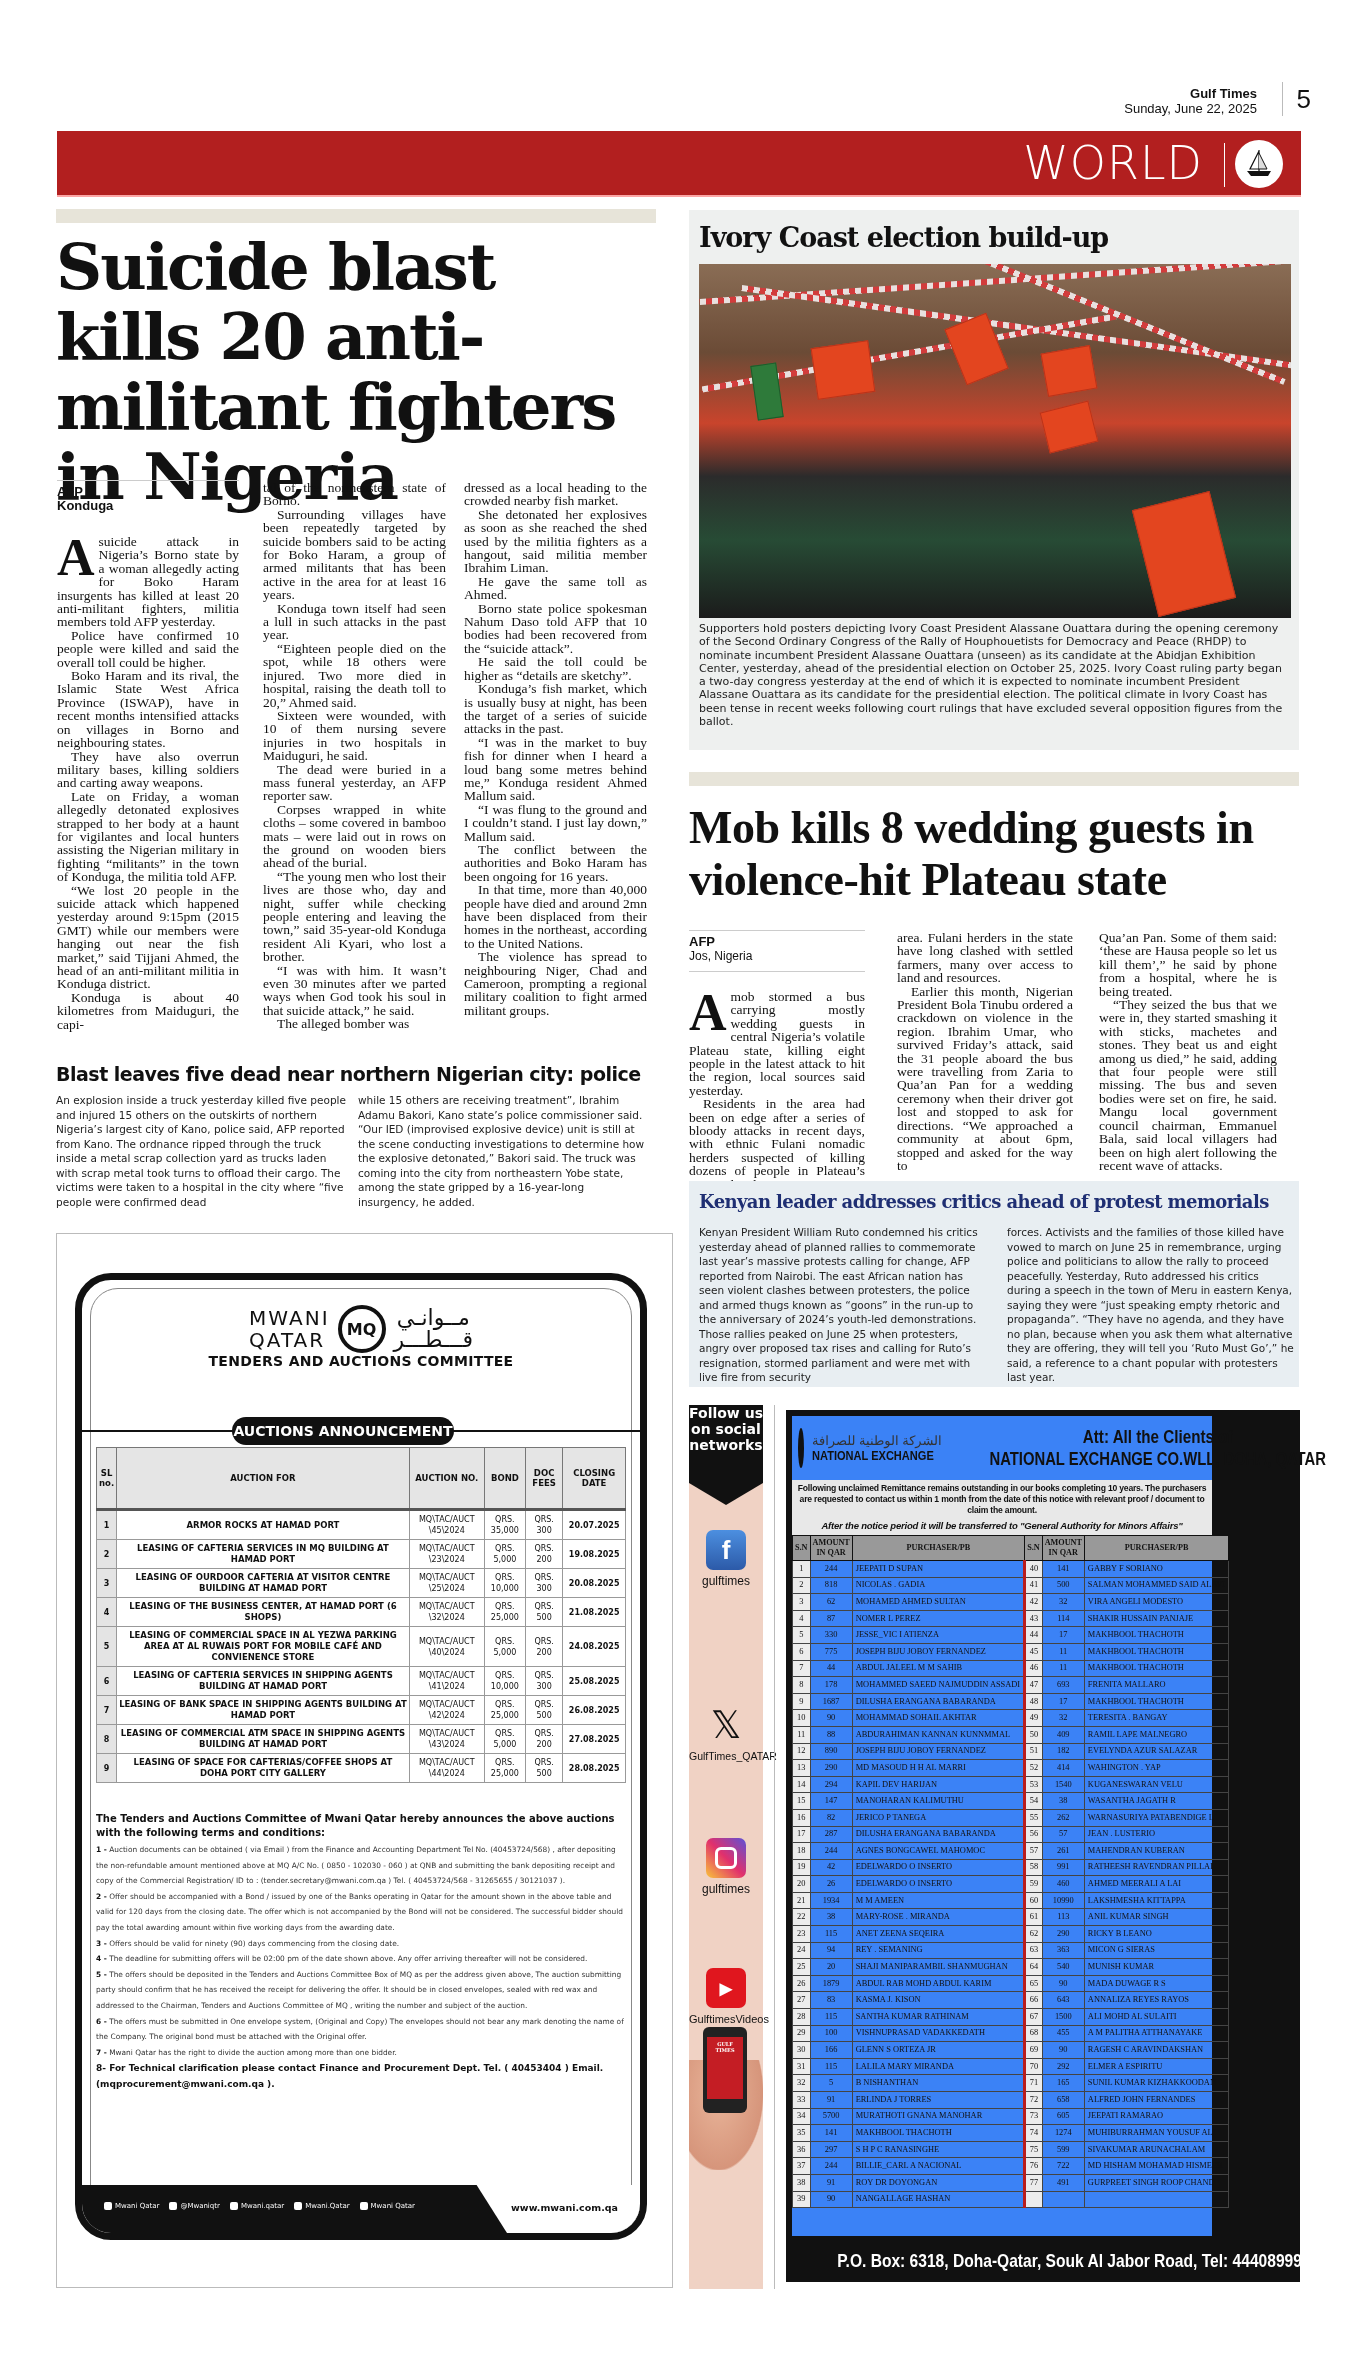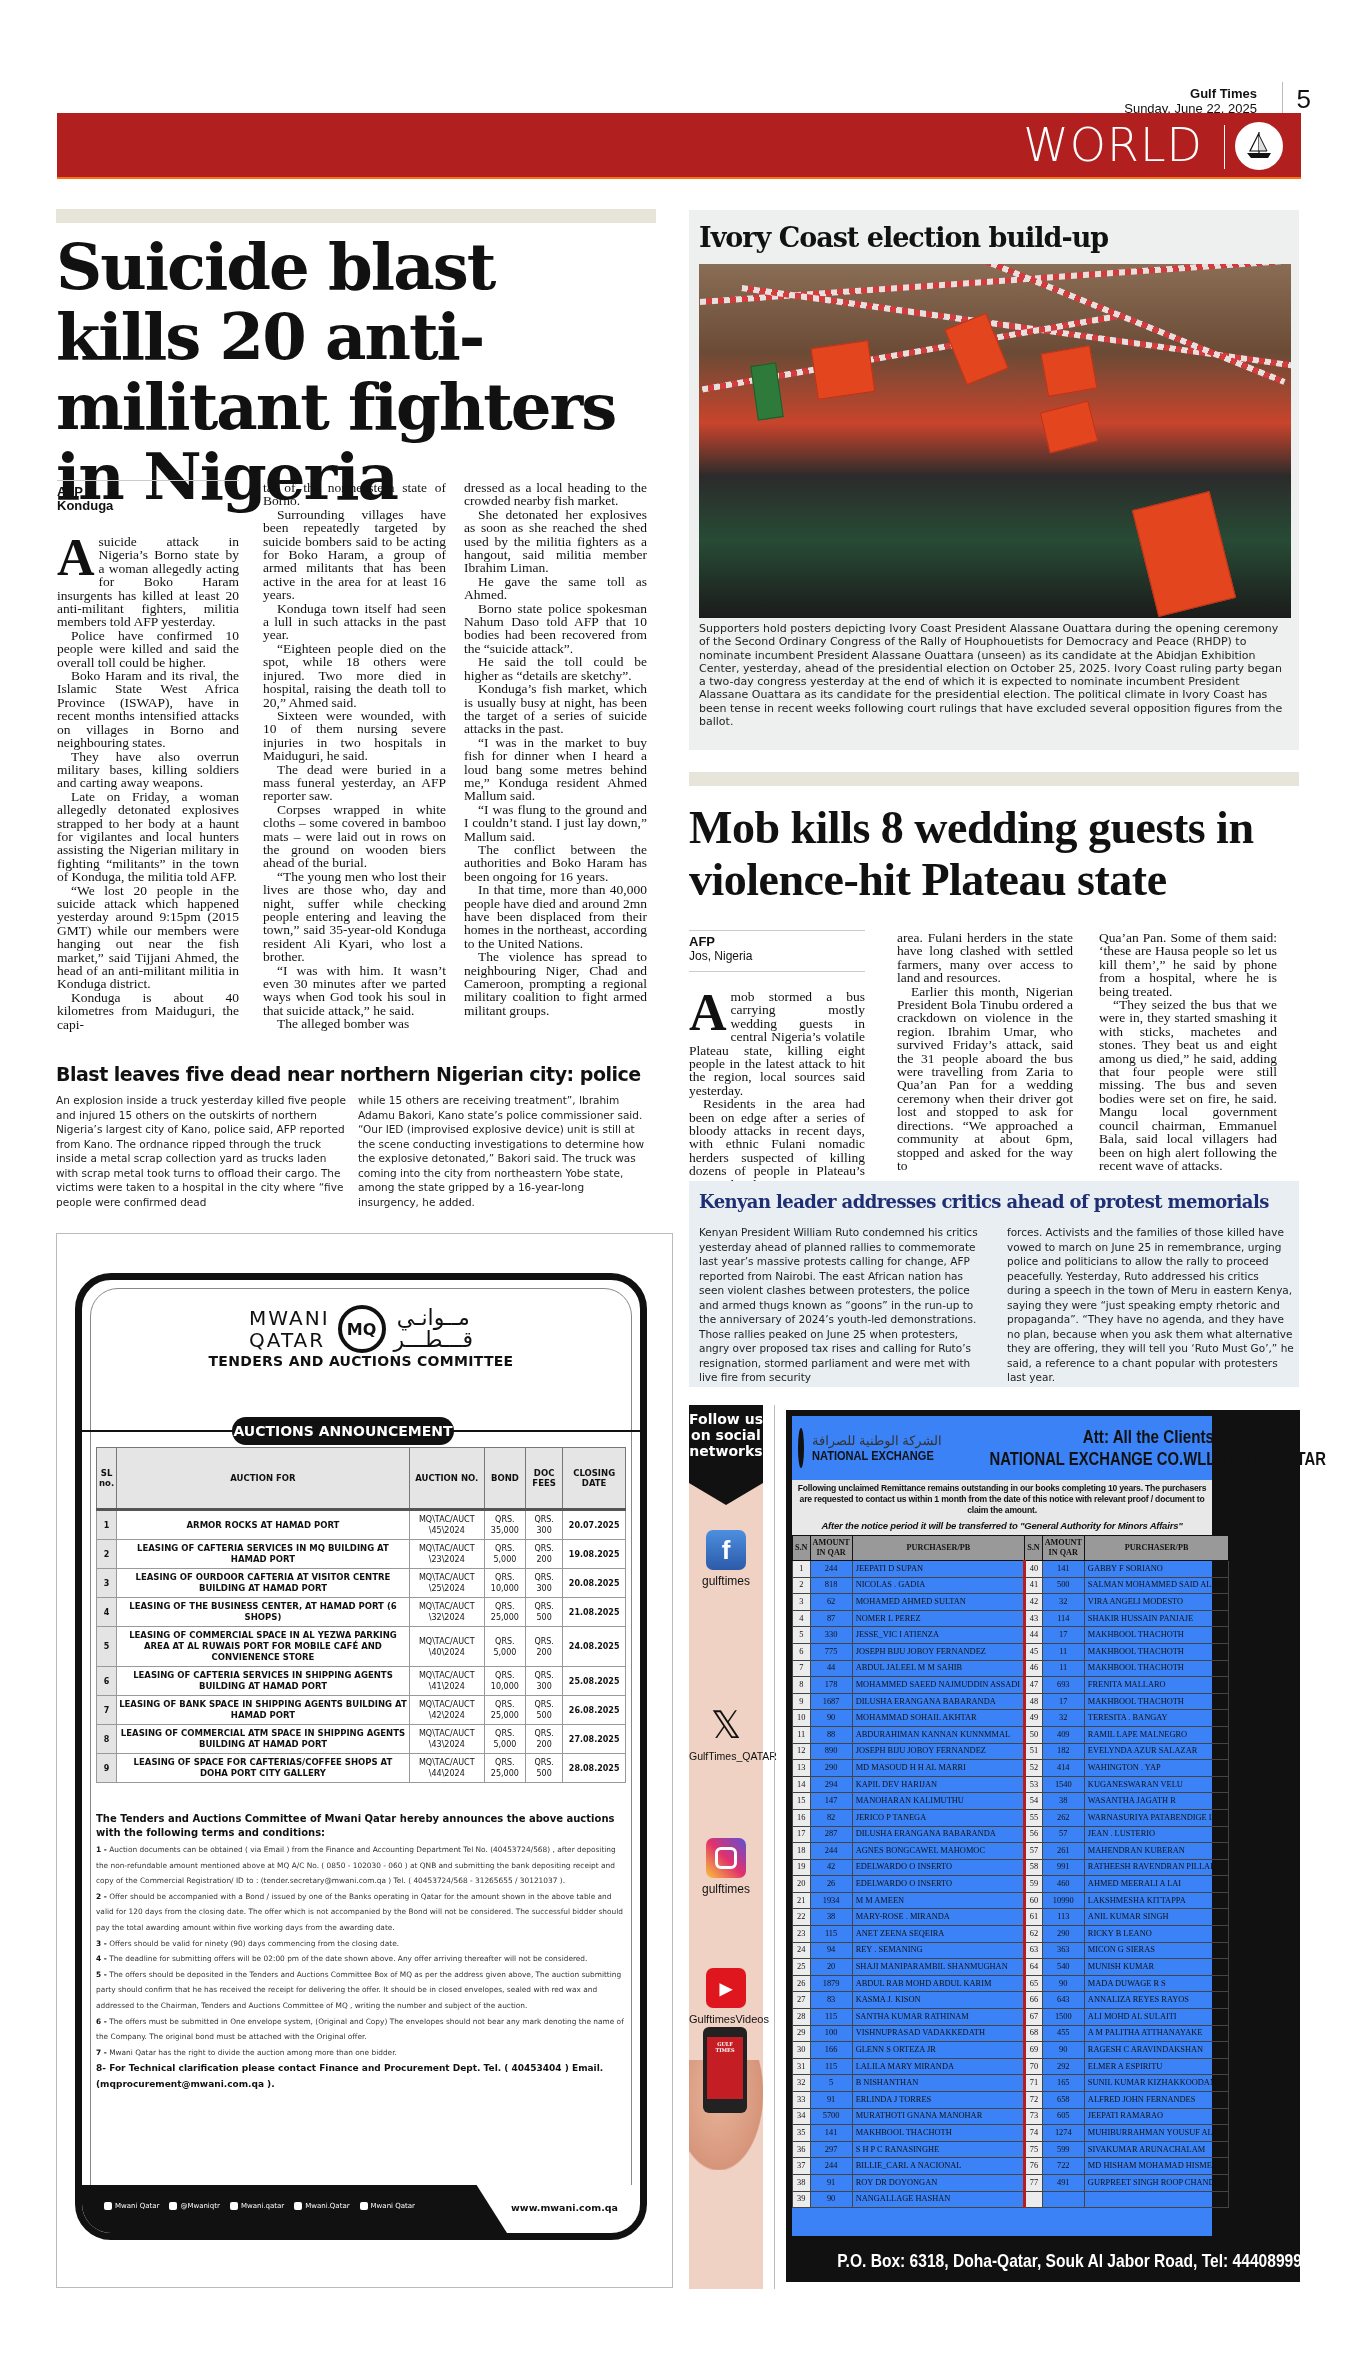--- a/index.html
+++ b/index.html
@@ -1,21 +1,21 @@
 <!DOCTYPE html>
 <html><head>
 <meta charset="utf-8">
 <style>
 *{box-sizing:border-box;margin:0;padding:0}
 body{width:1351px;height:2365px;background:#fff;font-family:"DejaVu Serif",serif;color:#111;position:relative;overflow:hidden}
 .abs{position:absolute}
 .masthead-meta{right:94px;top:86px;text-align:right;font-family:"Liberation Sans",sans-serif;font-size:13px;line-height:15px}
 .masthead-meta .pub{font-weight:bold}
 .pagenum{right:40px;top:82px;font-family:"Liberation Sans",sans-serif;font-size:26px;border-left:1px solid #bbb;padding-left:14px;height:34px;line-height:34px}
-.banner{left:57px;top:113px;width:1244px;height:66px;background:#b21f1f;border-bottom:2px solid #f97316}
+.banner{left:57px;top:131px;width:1244px;height:66px;background:#b21f1f;border-bottom:2px solid #fca5a5}
 .banner .sec{position:absolute;right:98px;top:6px;color:#fff;font-family:"DejaVu Sans",sans-serif;font-weight:200;font-size:46px;letter-spacing:1px;line-height:52px}
 .banner .divider{position:absolute;right:76px;top:12px;width:1px;height:44px;background:#fff}
 .banner .logo{position:absolute;right:18px;top:9px;width:48px;height:48px;border-radius:50%;background:#fff;display:flex;align-items:center;justify-content:center}
 .greybar{background:#e7e4d9;height:14px}
 .headline1{left:56px;top:232px;width:600px;font-family:"DejaVu Serif",serif;font-weight:bold;font-size:64px;line-height:70px;letter-spacing:-2px}
 .byline{font-family:"Liberation Sans",sans-serif;font-size:12px;line-height:14px;border-top:1px solid #ccc;padding-top:4px}
 .byline b{font-size:13px}
 .col{font-family:"Liberation Serif",serif;font-size:13.5px;line-height:13.4px;text-align:justify;hyphens:auto}
 .col p{text-indent:14px}
 .dropcap{float:left;font-size:52px;line-height:42px;font-weight:bold;margin:2px 4px 0 0;font-family:"Liberation Serif",serif}
@@ -50,21 +50,21 @@
 .mq td.no,.mq td.money{font-weight:normal;font-size:8px}
 .terms{position:absolute;left:14px;top:532px;width:532px;font-family:"DejaVu Sans",sans-serif;font-size:7.4px;line-height:15.6px;color:#333}
 .terms .lead{font-size:10px;font-weight:bold;line-height:14px;color:#111;margin-bottom:2px}
 .terms b{color:#111}
 .mq .foot{position:absolute;left:0;right:0;bottom:0;height:48px;background:#111;color:#fff;font-family:"DejaVu Sans",sans-serif}
 .mq .foot .soc{position:absolute;left:22px;top:17px;font-size:7px;display:flex;gap:10px}
 .mq .foot .soc span{display:inline-flex;align-items:center;gap:3px}
 .mq .foot .soc i{display:inline-block;width:8px;height:8px;background:#fff;border-radius:2px}
 .mq .foot .web{position:absolute;right:0;top:0;width:190px;height:48px;background:#fff;clip-path:polygon(14% 0,100% 0,100% 100%,30% 100%);color:#111;font-size:9.5px;font-weight:bold;text-align:right;padding:17px 22px 0 0;border-radius:0 0 26px 0}
 .social{left:689px;top:1405px;width:74px;height:884px;background:#f0d2c4}
-.social .tag{position:absolute;left:0;top:0;width:74px;height:78px;background:#111;color:#fff;font-family:"DejaVu Sans",sans-serif;font-weight:bold;font-size:14px;line-height:16px;text-align:center;padding-top:6px}
+.social .tag{position:absolute;left:0;top:0;width:74px;height:78px;background:#111;color:#fff;font-family:"DejaVu Sans",sans-serif;font-weight:bold;font-size:14px;line-height:16px;text-align:center;}
 .social .tag:after{content:"";position:absolute;left:0;bottom:-22px;border-left:37px solid transparent;border-right:37px solid transparent;border-top:22px solid #111}
 .social .item{position:absolute;left:0;width:74px;text-align:center;font-family:"Liberation Sans",sans-serif;font-size:12px}
 .social .ico{width:40px;height:40px;margin:0 auto 4px;border-radius:7px;display:flex;align-items:center;justify-content:center;color:#fff;font-weight:bold;font-size:26px}
 .phone{position:absolute;left:14px;top:622px;width:44px;height:86px;background:#222;border-radius:6px}
 .phone .scr{position:absolute;left:4px;top:10px;width:36px;height:62px;background:#c41d24;color:#fff;font-size:5px;font-weight:bold;text-align:center;padding-top:4px}
 .hand{position:absolute;left:0;top:655px;width:74px;height:110px;background:radial-gradient(ellipse at 40% 30%,#e9b59a,#d6957b 70%,transparent 72%)}
 .vsep{left:774px;top:1405px;width:1px;height:884px;background:#bbb}
 .nx{left:786px;top:1410px;width:514px;height:872px;background:#111;padding:6px}
 .nx .paper{background:#3b82f6;width:420px;height:820px;position:relative}
 .nx .top{display:flex;align-items:center;height:64px;padding:0 6px}

